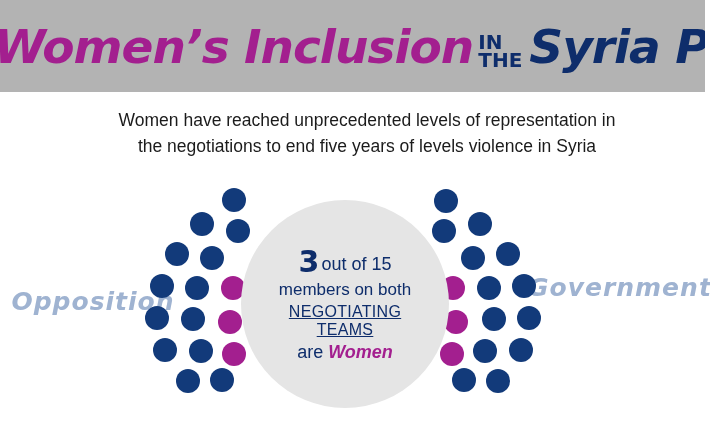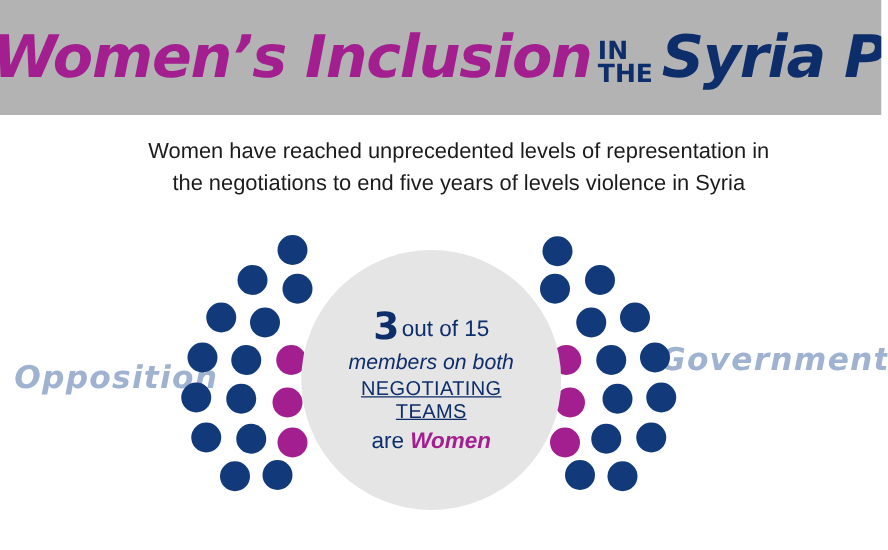--- a/index.html
+++ b/index.html
@@ -144,21 +144,20 @@
     font-weight: bold;
     font-size: 30px;
     vertical-align: -2px;
     margin-right: 2px;
   }
   .cc-line2 {
     color: #0e2d6b;
     font-size: 17px;
     line-height: 1.15;
     margin-bottom: 4px;
-    font-style: italic;
   }
   .cc-line3 {
     color: #0e2d6b;
     font-size: 16px;
     line-height: 1.12;
     letter-spacing: 0.3px;
     text-decoration: underline;
   }
   .cc-line4 {
     color: #0e2d6b;

